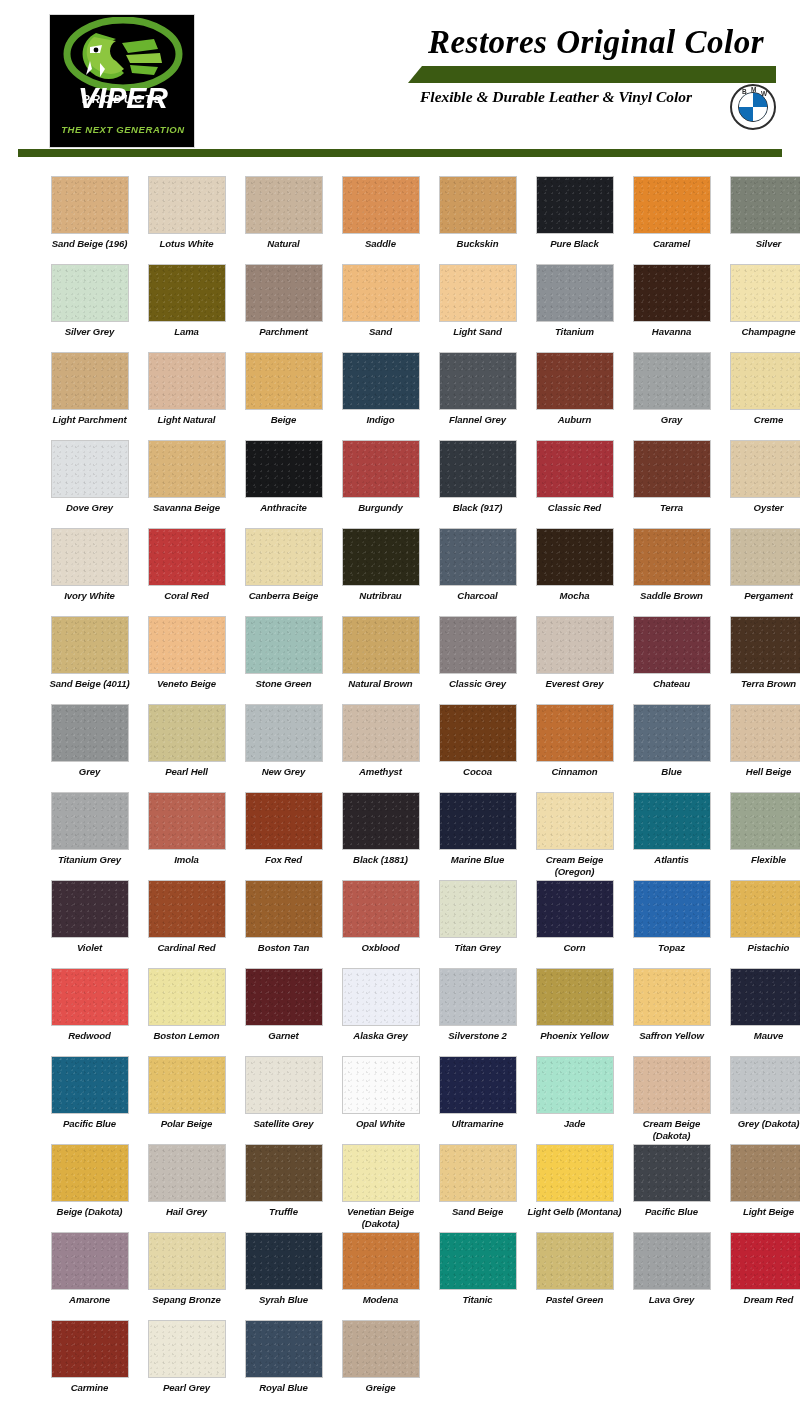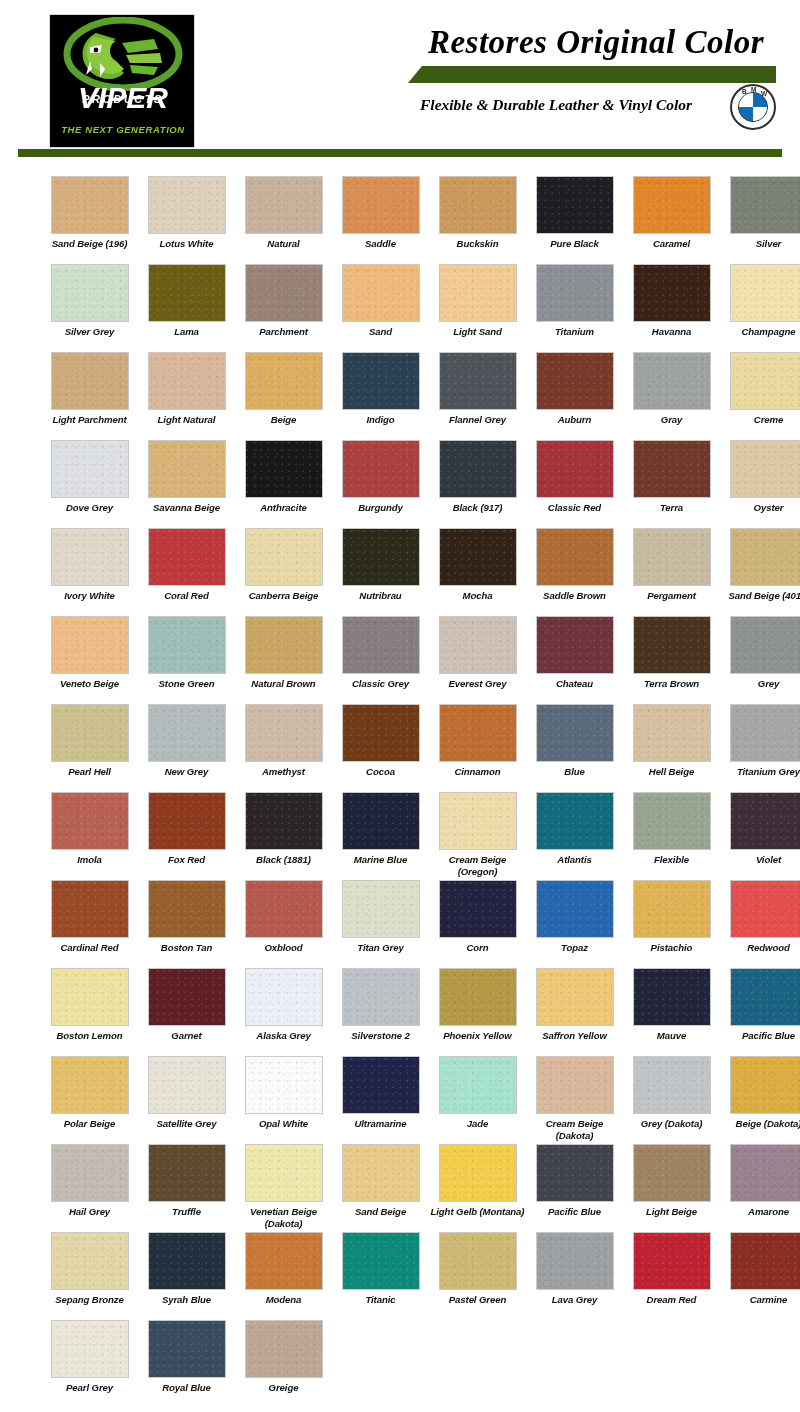--- a/index.html
+++ b/index.html
@@ -48,21 +48,21 @@
   }
   .green-banner {
     position: absolute; left: 408px; top: 66px; width: 368px; height: 17px;
     background: #3b5a12;
     clip-path: polygon(14px 0, 100% 0, 100% 100%, 0 100%);
   }
   .head-sub {
     position: absolute; left: 420px; top: 88px;
     font-family: "Liberation Serif", serif;
     font-style: italic; font-weight: bold;
-    font-size: 15.5px; color: #000; white-space: nowrap; margin-top: 8px;
+    font-size: 15.5px; color: #000; white-space: nowrap;
   }
 
   .bmw {
     position: absolute; right: 24px; top: 84px;
     width: 46px; height: 46px; border-radius: 50%;
     background: #fff; border: 2px solid #2e2e2e;
   }
   .bmw-inner {
     position: absolute; left: 6px; top: 6px; width: 30px; height: 30px;
     border-radius: 50%; overflow: hidden; background: #0f6cb5;
@@ -308,20 +308,24 @@
       </div>
       <div class="cell">
         <div class="chip" style="background: rgb(232, 217, 169);"></div>
         <div class="caption">Canberra Beige</div>
       </div>
       <div class="cell">
         <div class="chip" style="background: rgb(44, 42, 24);"></div>
         <div class="caption">Nutribrau</div>
       </div>
       <div class="cell">
+        <div class="chip" style="background: rgb(81, 94, 108);"></div>
+        <div class="caption">Charcoal</div>
+      </div>
+      <div class="cell">
         <div class="chip" style="background: rgb(51, 35, 22);"></div>
         <div class="caption">Mocha</div>
       </div>
       <div class="cell">
         <div class="chip" style="background: rgb(176, 108, 54);"></div>
         <div class="caption">Saddle Brown</div>
       </div>
       <div class="cell">
         <div class="chip" style="background: rgb(201, 187, 159);"></div>
         <div class="caption">Pergament</div>

